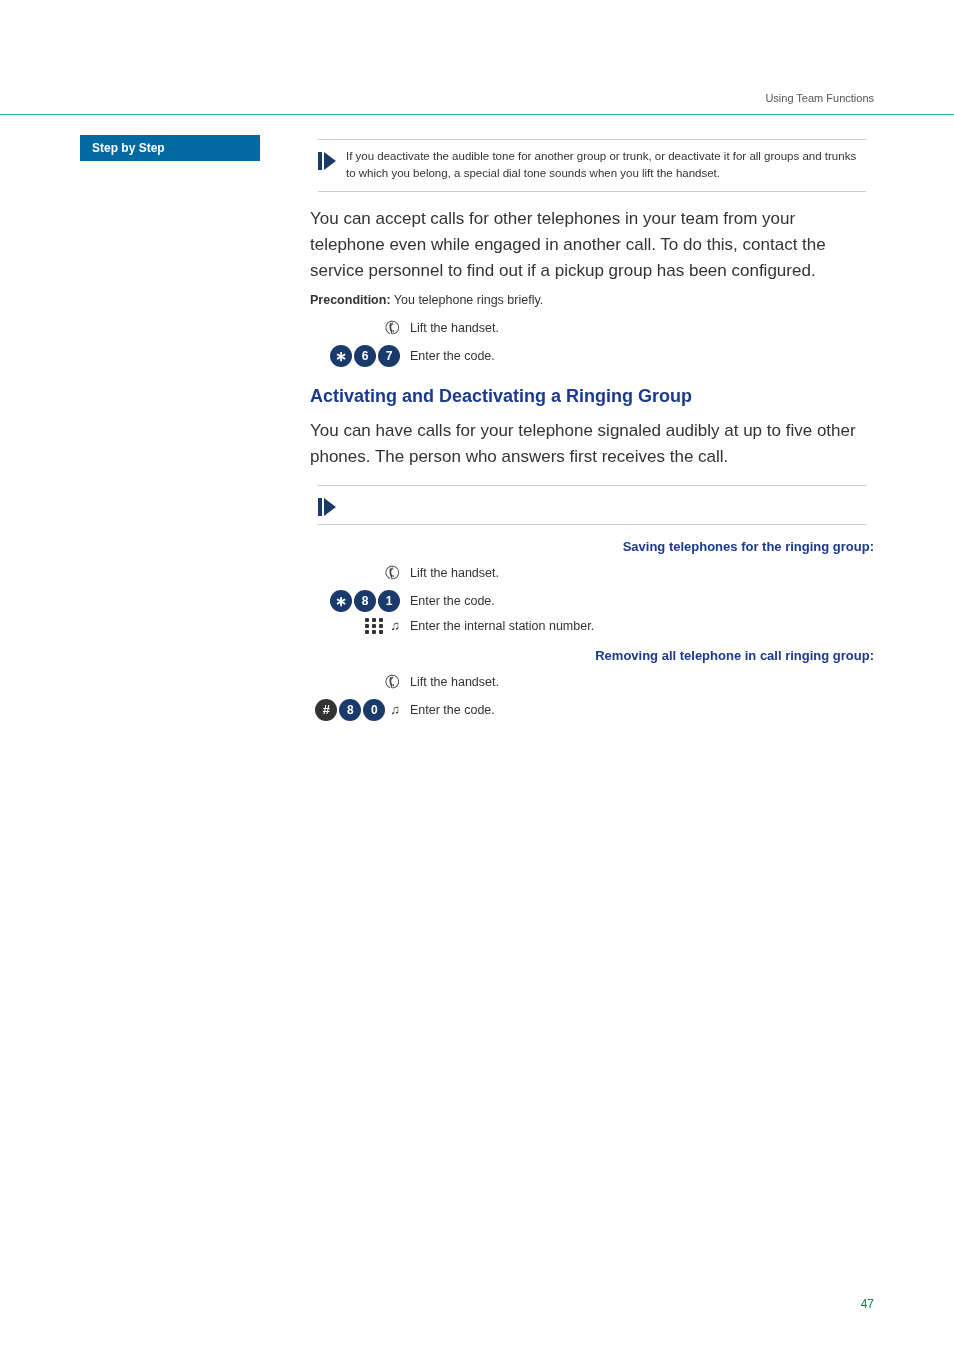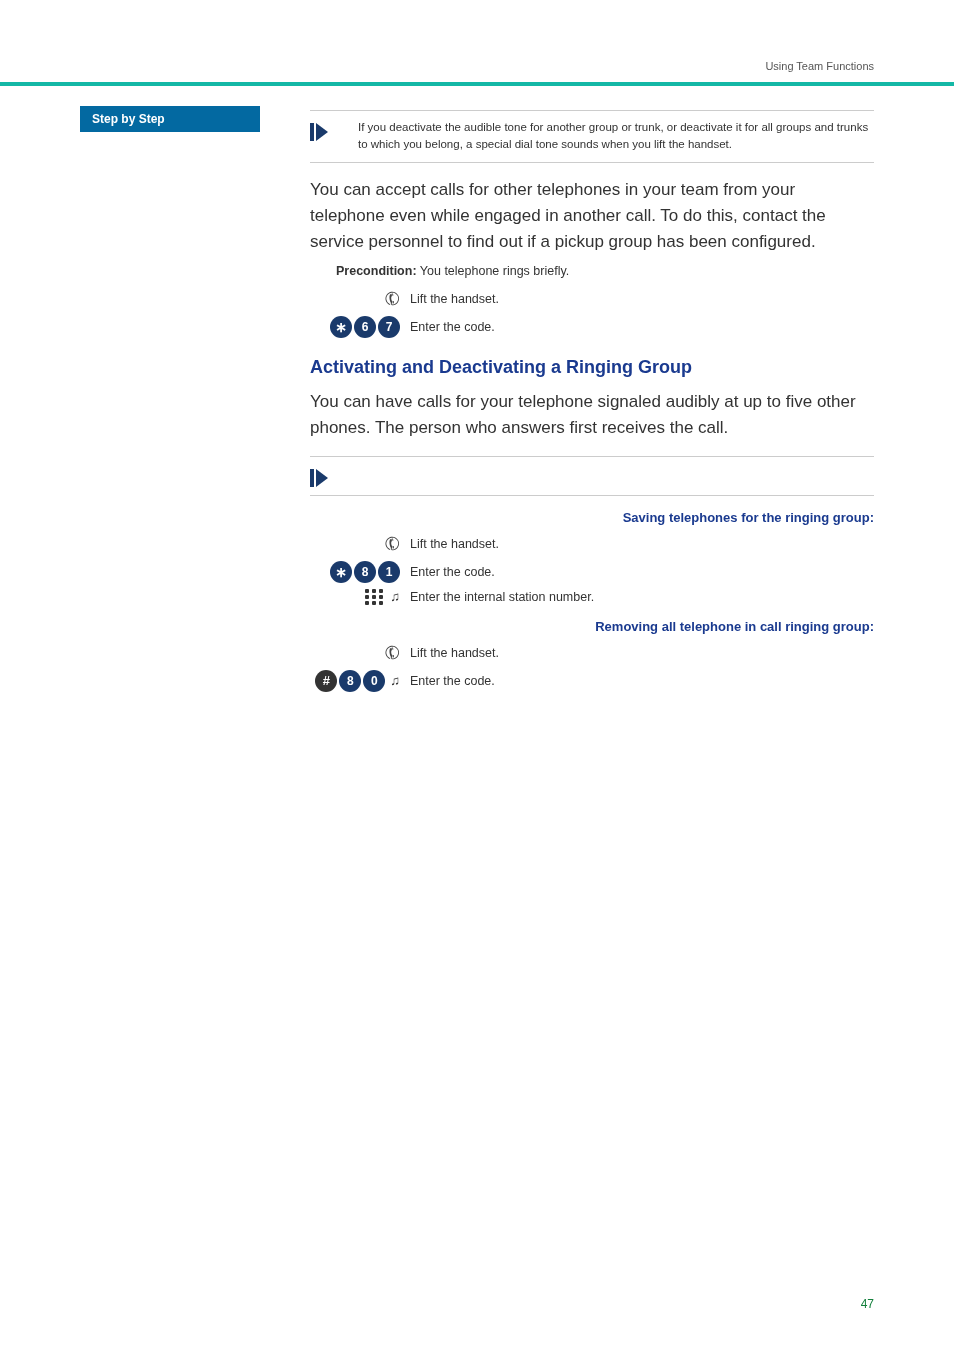--- a/index.html
+++ b/index.html
@@ -12,21 +12,22 @@
       font-size: 13px;
       color: #222;
       position: relative;
     }
 
     .page-header {
       text-align: right;
       padding: 60px 80px 10px 80px;
       font-size: 11px;
       color: #555;
-      border-bottom: 4px solid #14b8a6;
+      border-bottom: 1px solid #14b8a6;
+      margin-top: 32px;
     }
 
     .content-area {
       display: flex;
       padding: 0 80px;
     }
 
     .left-col {
       width: 210px;
       flex-shrink: 0;
@@ -48,22 +49,22 @@
       padding-left: 20px;
       padding-top: 10px;
     }
 
     .note-box {
       display: flex;
       align-items: flex-start;
       border-top: 1px solid #ccc;
       border-bottom: 1px solid #ccc;
       padding: 8px 0;
-      margin: 14px 0;
-      gap: 20px;
+      margin: 14px 8px;
+      gap: 0;
     }
 
     .note-icon {
       flex-shrink: 0;
       width: 28px;
       margin-top: 2px;
     }
 
     .note-text {
       font-size: 11.5px;
@@ -87,21 +88,20 @@
     }
 
     .precondition {
       font-size: 12.5px;
       color: #333;
       margin-bottom: 10px;
     }
 
     .precondition strong {
       font-weight: bold;
-      margin-left: 26px;
     }
 
     .step-row {
       display: flex;
       align-items: center;
       margin: 6px 0;
       gap: 10px;
     }
 
     .step-icon-area {

